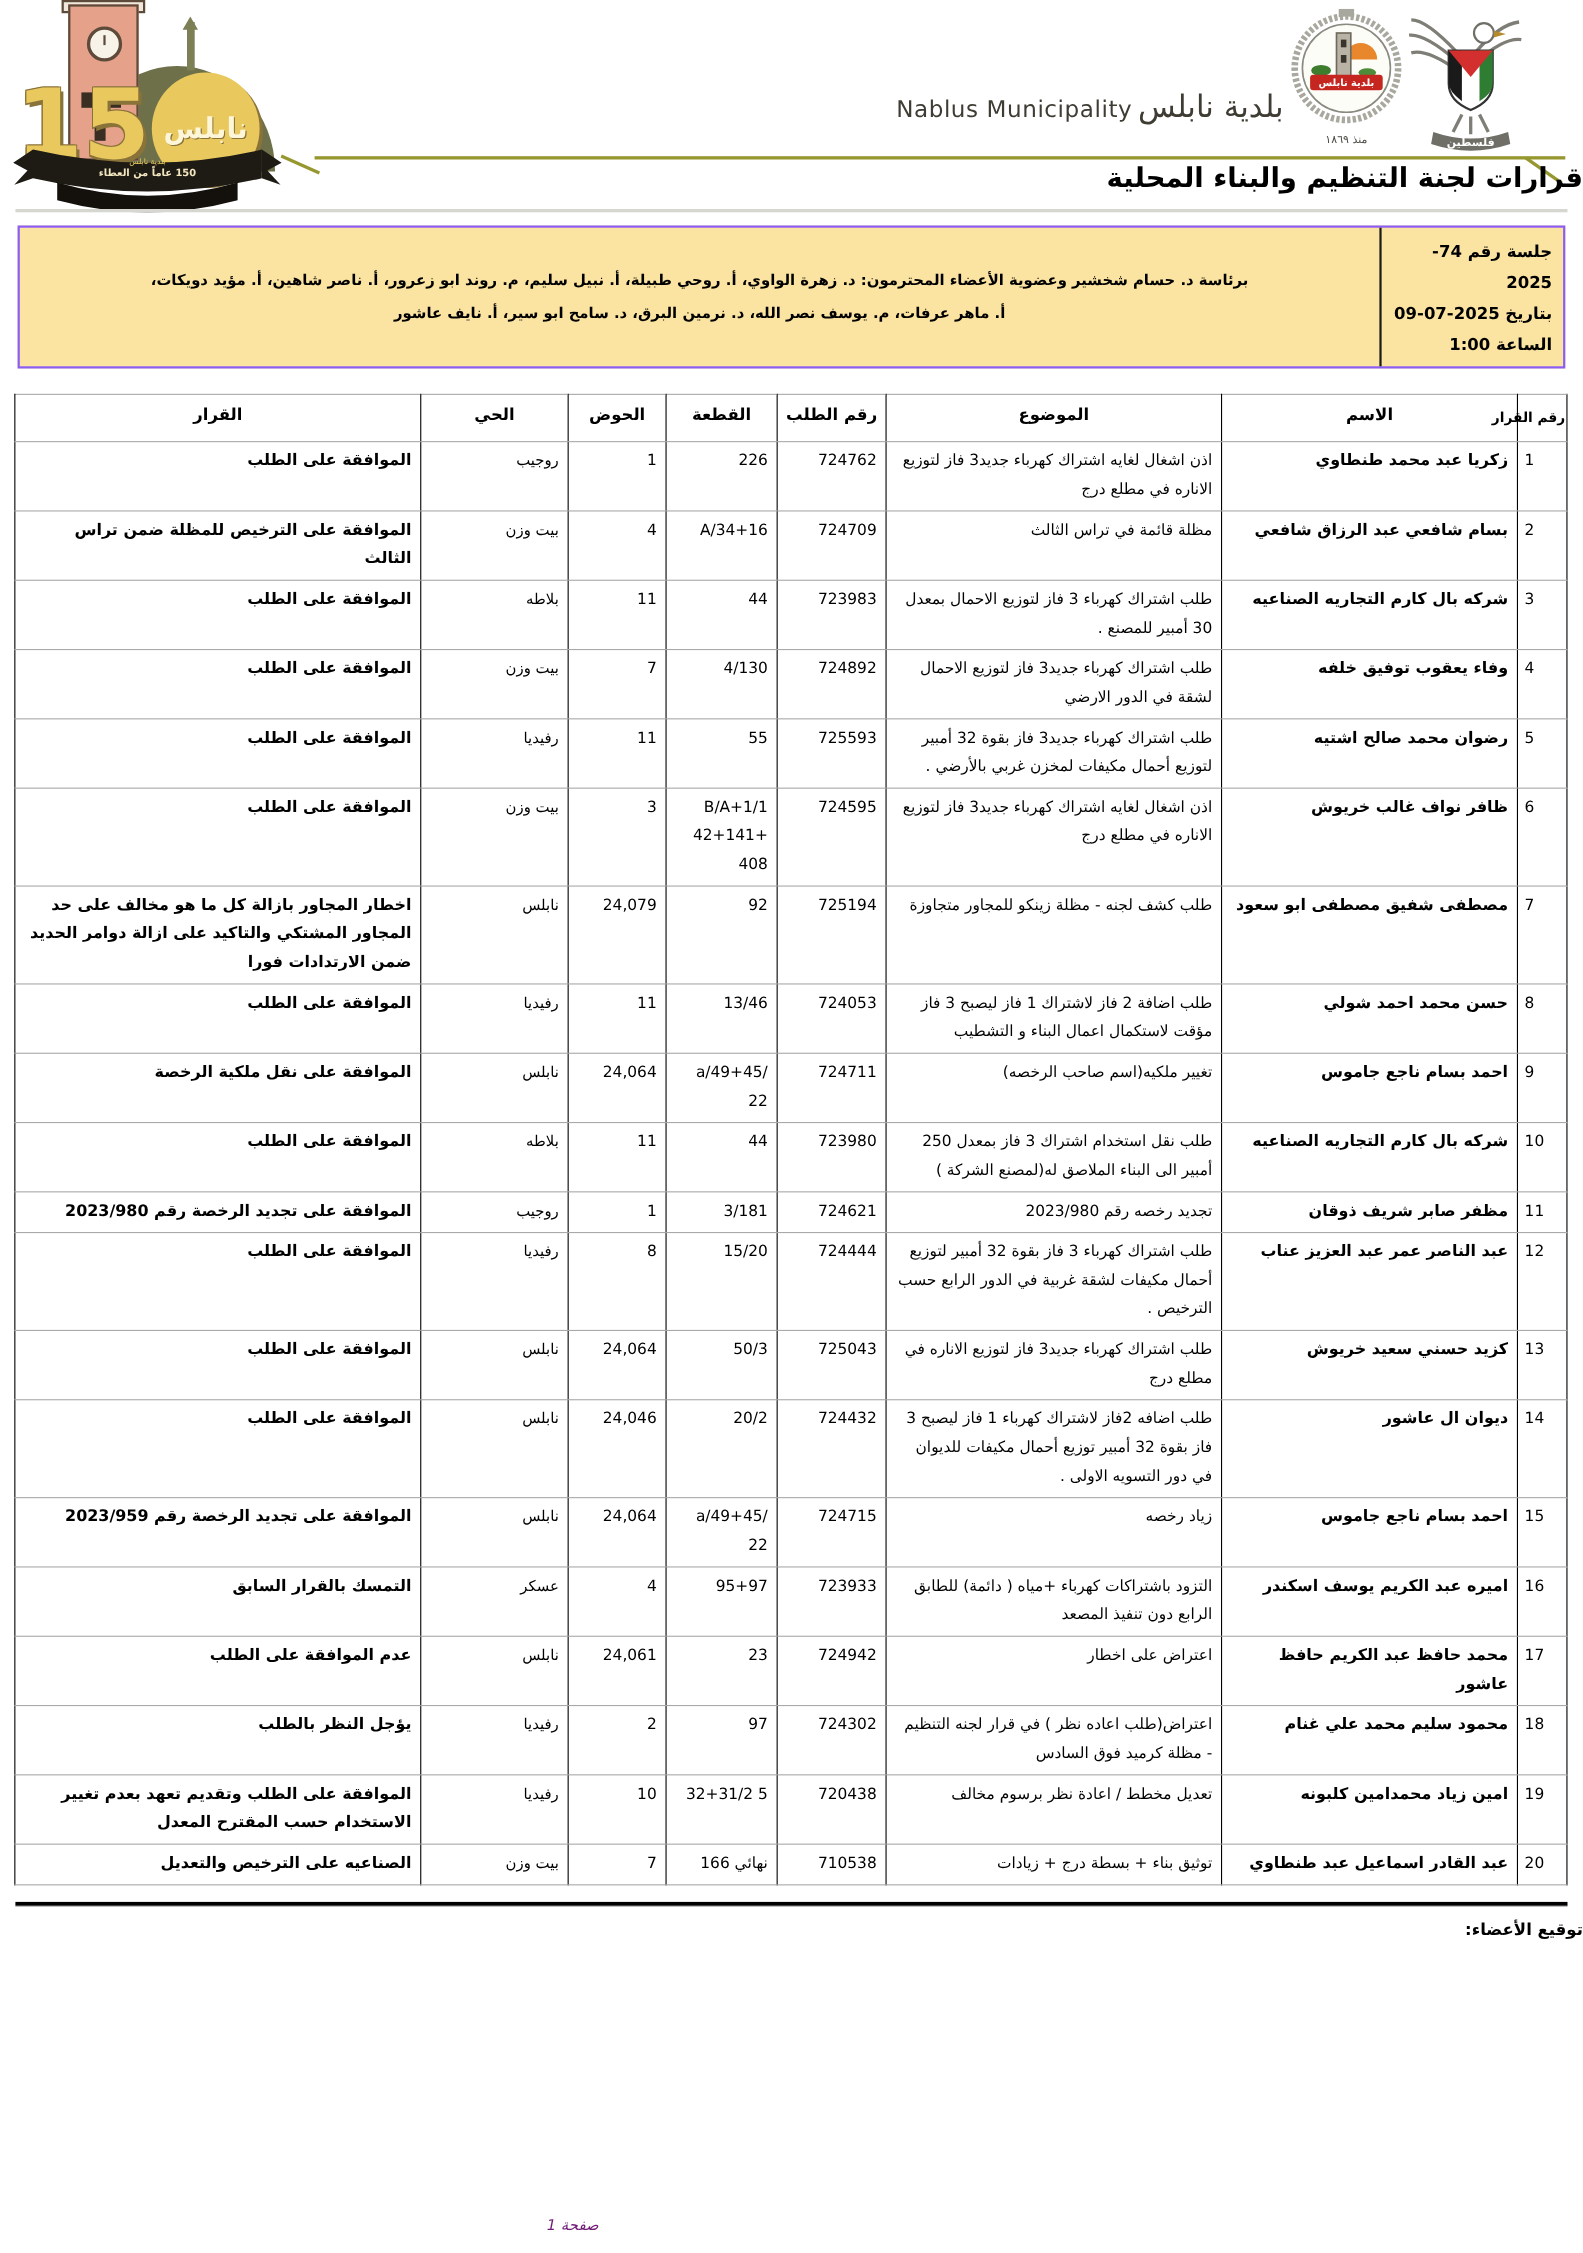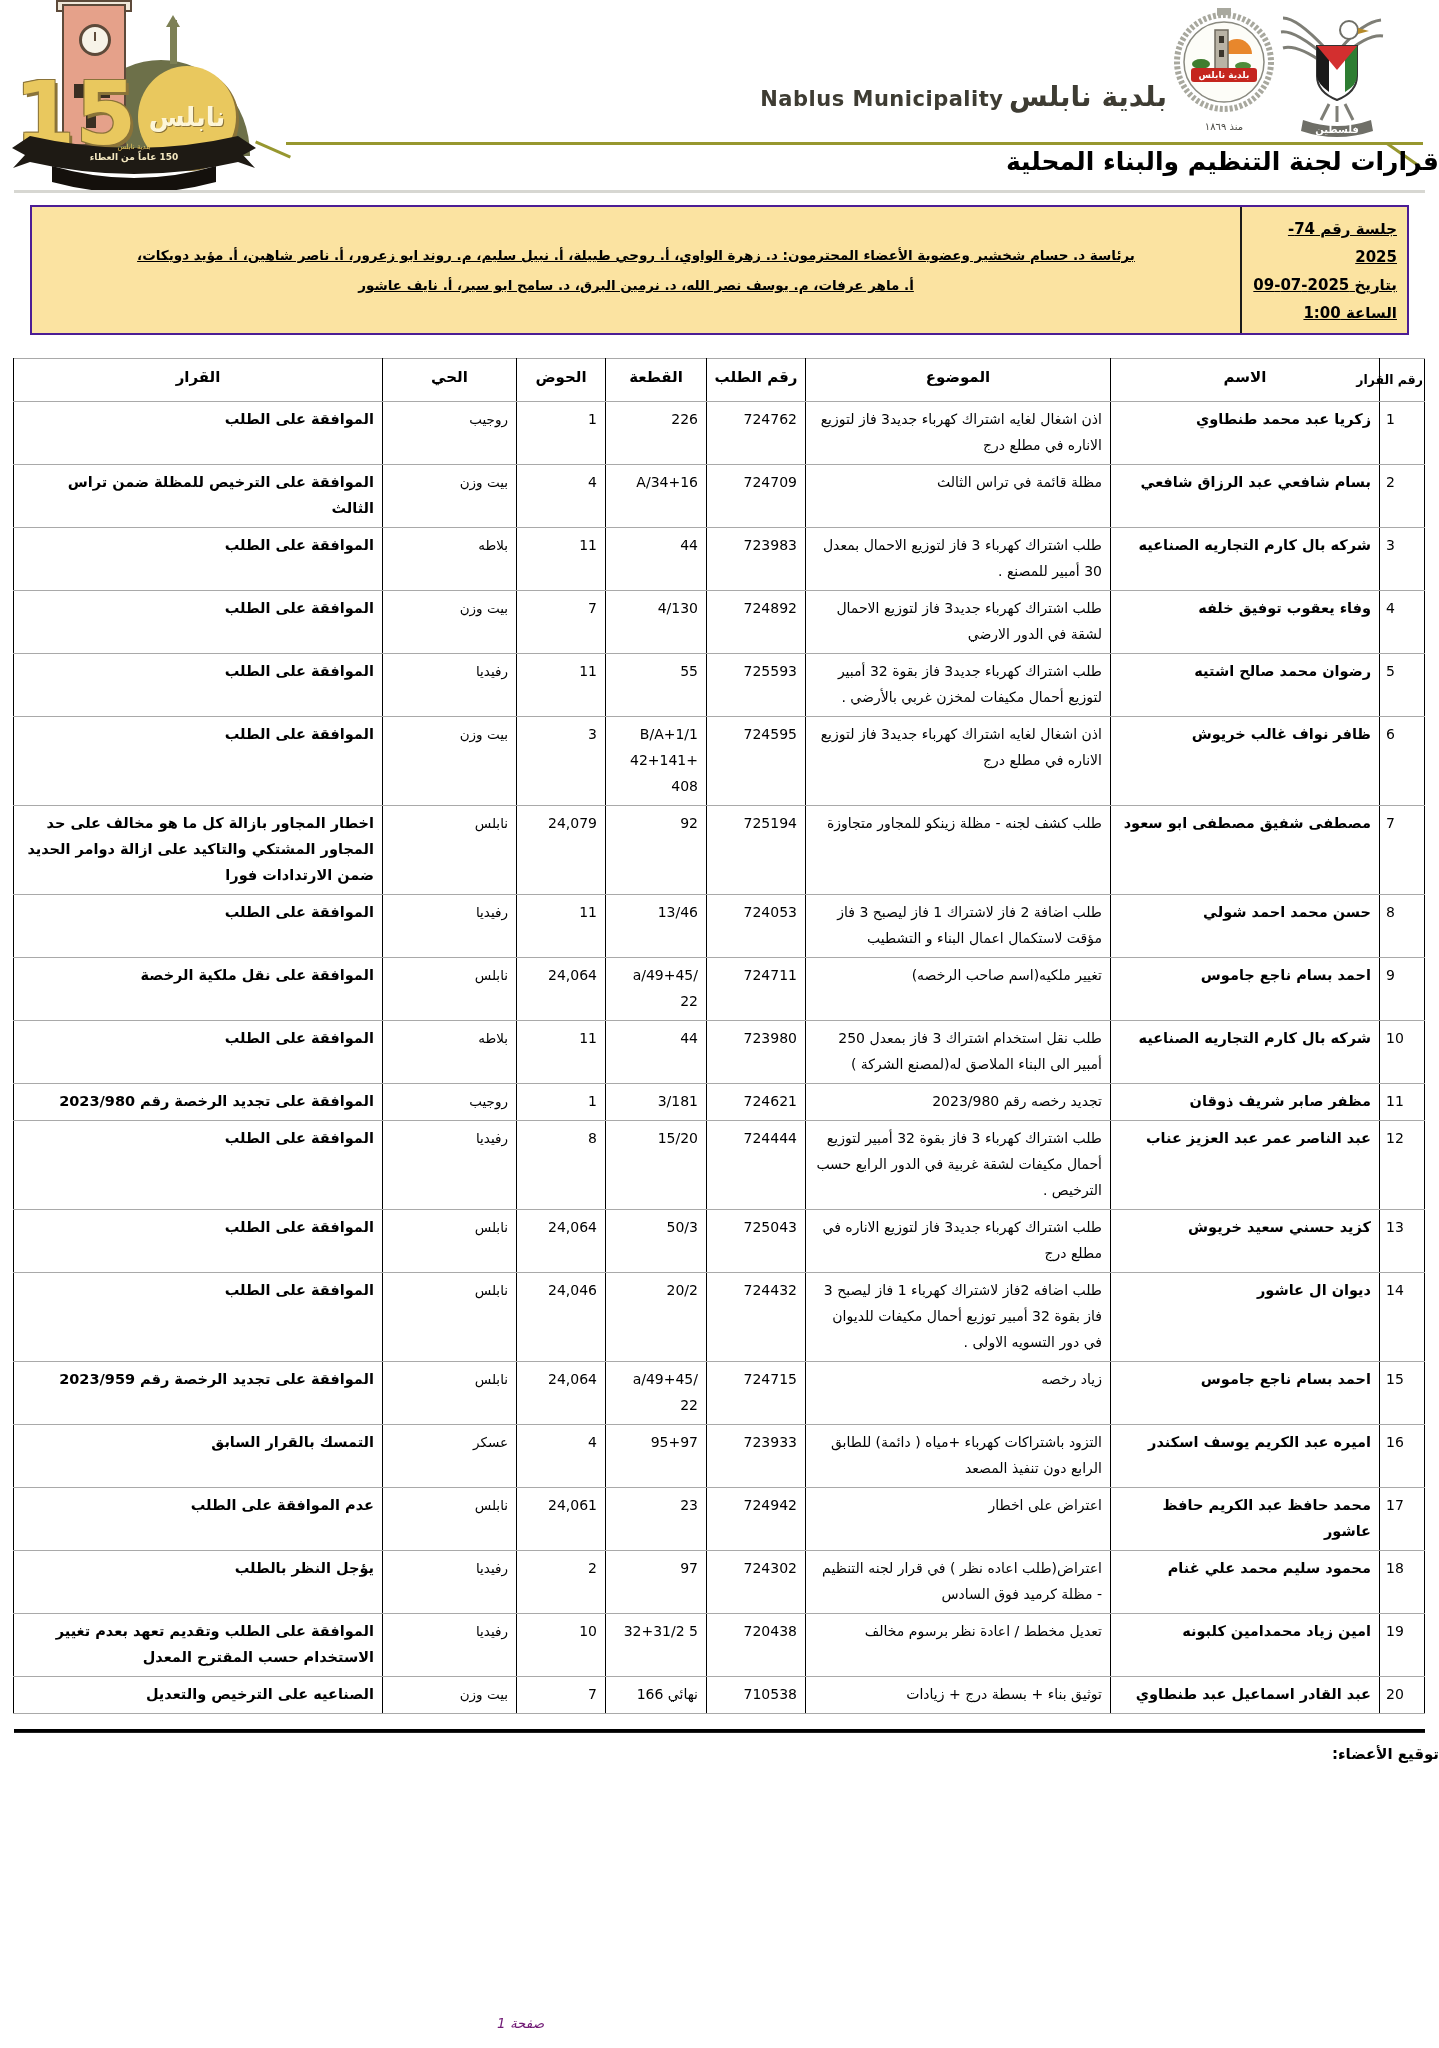--- a/index.html
+++ b/index.html
@@ -33,40 +33,40 @@
             color: #e9c85e; line-height: 1;
             text-shadow: 3px 3px 0 #8a7339, -1px -1px 0 #8a7339, 1px -1px 0 #8a7339, -1px 1px 0 #8a7339; }
   .oval { position:absolute; left: 128px; top: 62px; width: 98px; height: 102px;
           background: #e9c85e; border-radius: 50%;
           box-shadow: 3px 3px 0 #8a7339; display:flex; align-items:center; justify-content:center; }
   .oval .city { color:#fdf6d8; font-weight:bold; font-size:26px; text-shadow:1px 1px 0 #8a7339; }
   .ribbon-svg { position:absolute; left:0; top:122px; }
 
   
   .brand { position: absolute; top: 80px; right: 272px; white-space: nowrap;
-           color: #3e3c33; font-weight: bold; }
+           color: #3e3c33; font-weight: normal; }
   .brand-ar { font-size: 28px; }
   .brand-en { font-size: 21px; letter-spacing: .5px; }
   .seal-svg  { position:absolute; top: 8px;  right: 164px; }
   .eagle-svg { position:absolute; top: 12px; right: 52px; }
 
   
   .hdr-line { position: absolute; top: 142px; left: 286px; right: 16px; height: 3px; background: #97972f; }
   .hdr-line::before { content:""; position:absolute; left:-32px; top:6px; width:38px; height:3px;
            background:#97972f; transform: rotate(24deg); }
   .hdr-line::after  { content:""; position:absolute; right:-4px; top:0; width:40px; height:3px;
            background:#97972f; transform-origin:left center; transform: rotate(35deg); }
 
   .doc-title { position: absolute; top: 147px; left: 0; width: 100%;
                text-align: right; font-size: 25px; font-weight: bold; }
   .gray-rule { position: absolute; top: 190px; left: 14px; right: 14px; height: 3px; background: #d7d7d2; }
 
   
-  .session-box { margin: 0 30px; border: 2px solid #4c1d95; background: #fbe3a1;
-                 display: flex; min-height: 102px; text-decoration: underline; }
+  .session-box { margin: 0 16px; border: 2px solid #8b5cf6; background: #fbe3a1;
+                 display: flex; min-height: 102px; }
   .session-meta { width: 167px; border-left: 2px solid #1a1a1a; padding: 8px 10px 6px;
                   font-weight: bold; font-size: 15px; line-height: 28px; }
   .session-attendees { flex: 1; display: flex; flex-direction: column; justify-content: center;
                   text-align: center; font-weight: bold; font-size: 13.5px; line-height: 30px;
                   padding: 4px 26px; }
 
   
   table.decisions { margin: 23px 14px 0; width: 1411px; border-collapse: collapse;
                     table-layout: fixed; font-size: 14px;
                     border-top: 1.5px solid #555; border-bottom: 1px solid #999; }

